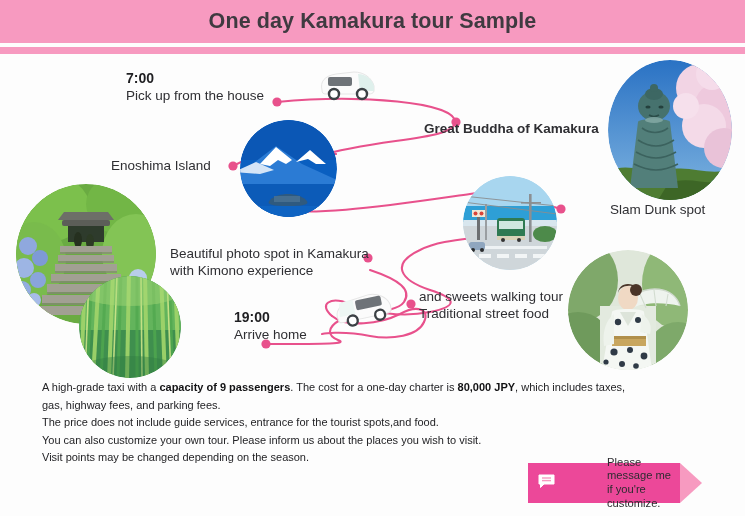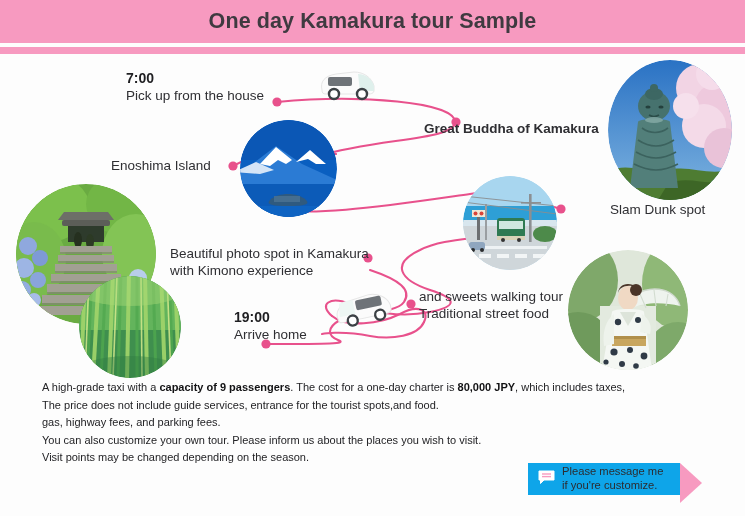--- a/index.html
+++ b/index.html
@@ -100,26 +100,27 @@
   }
   .notes p { margin: 0; }
   .notes b { font-weight: bold; color: #121214; }
 
   
   .cta {
     position: absolute;
     left: 528px;
     top: 463px;
     width: 152px;
-    height: 32px;
-    background: #0ea5e9;
+    height: 40px;
+    background: #ec4899;
     display: flex;
     align-items: center;
     padding-left: 10px;
     box-sizing: border-box;
+    gap: 45px;
   }
   .cta-arrow {
     position: absolute;
     left: 680px;
     top: 463px;
     width: 0; height: 0;
     border-top: 20px solid transparent;
     border-bottom: 20px solid transparent;
     border-left: 22px solid #f79ac0;
   }
@@ -465,22 +466,22 @@
     </div>
 
     <div class="label" style="left:234px; top:255px;">
       <span class="time">19:00</span>
       <span class="line">Arrive home</span>
     </div>
   </div>
 
   <div class="notes">
     <p><span>A high-grade taxi with a </span><b>capacity of 9 passengers</b><span>. The cost for a one-day charter is </span><b>80,000 JPY</b><span>, which includes taxes,</span></p>
+    <p>gas, highway fees, and parking fees.</p>
     <p>The price does not include guide services, entrance for the tourist spots,and  food.</p>
-    <p>gas, highway fees, and parking fees.</p>
     <p>You can also customize your own tour. Please inform us about the places you wish to visit.</p>
     <p>Visit points may be changed depending on the season.</p>
   </div>
 
   <div class="cta">
     <span class="cta-icon">
       <svg width="17" height="15" viewBox="0 0 17 15">
         <path d="M1,1 H16 V10 H6 L2.5,13.5 V10 H1 Z" fill="#ffffff" stroke="#ffffff" stroke-width="1" stroke-linejoin="round"></path>
         <line x1="4" y1="4" x2="13" y2="4" stroke="#f79ac0" stroke-width="1.4"></line>
         <line x1="4" y1="6.6" x2="13" y2="6.6" stroke="#f79ac0" stroke-width="1.4"></line>

